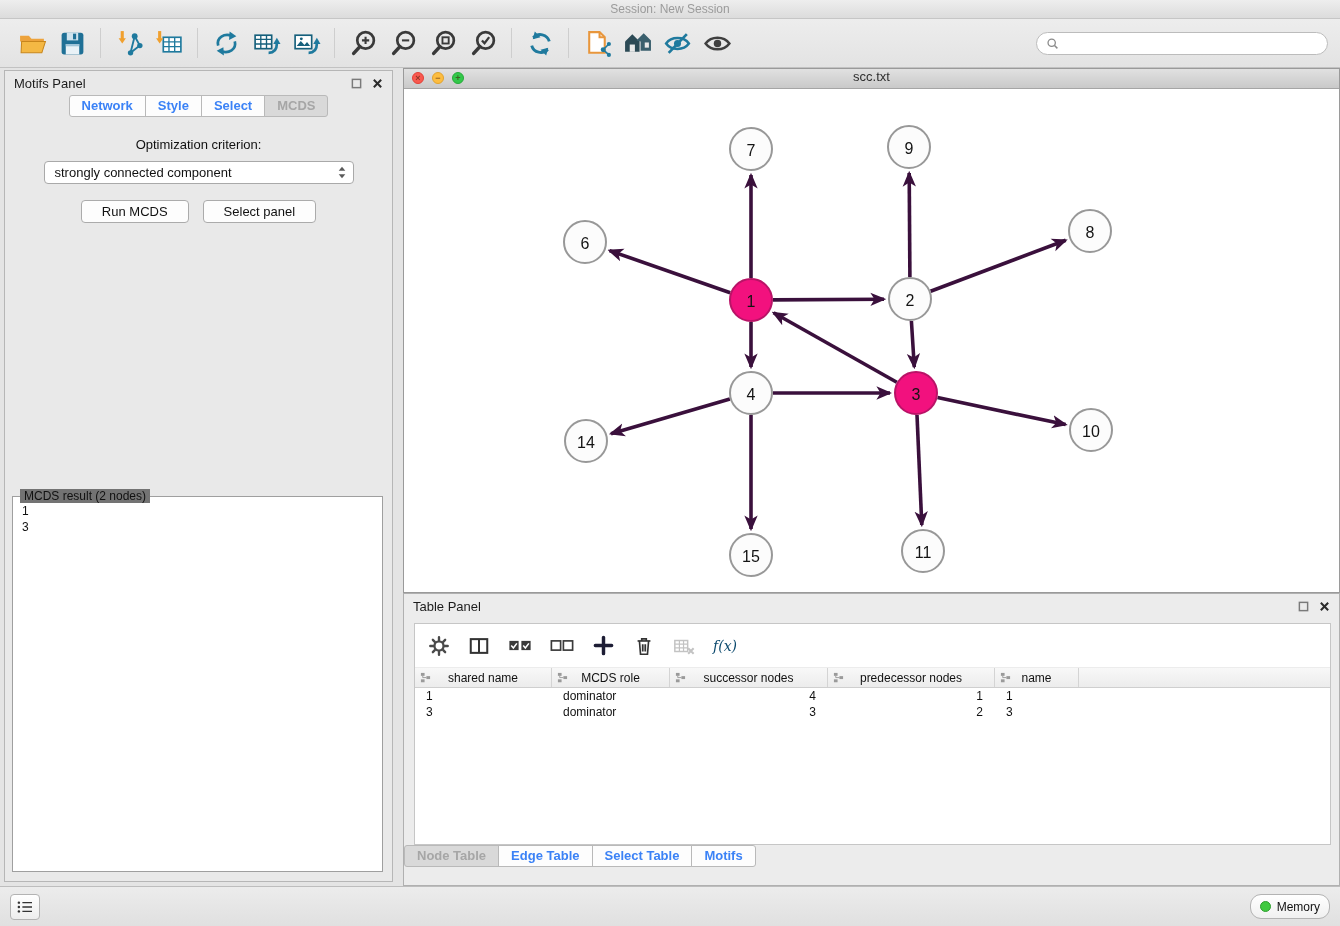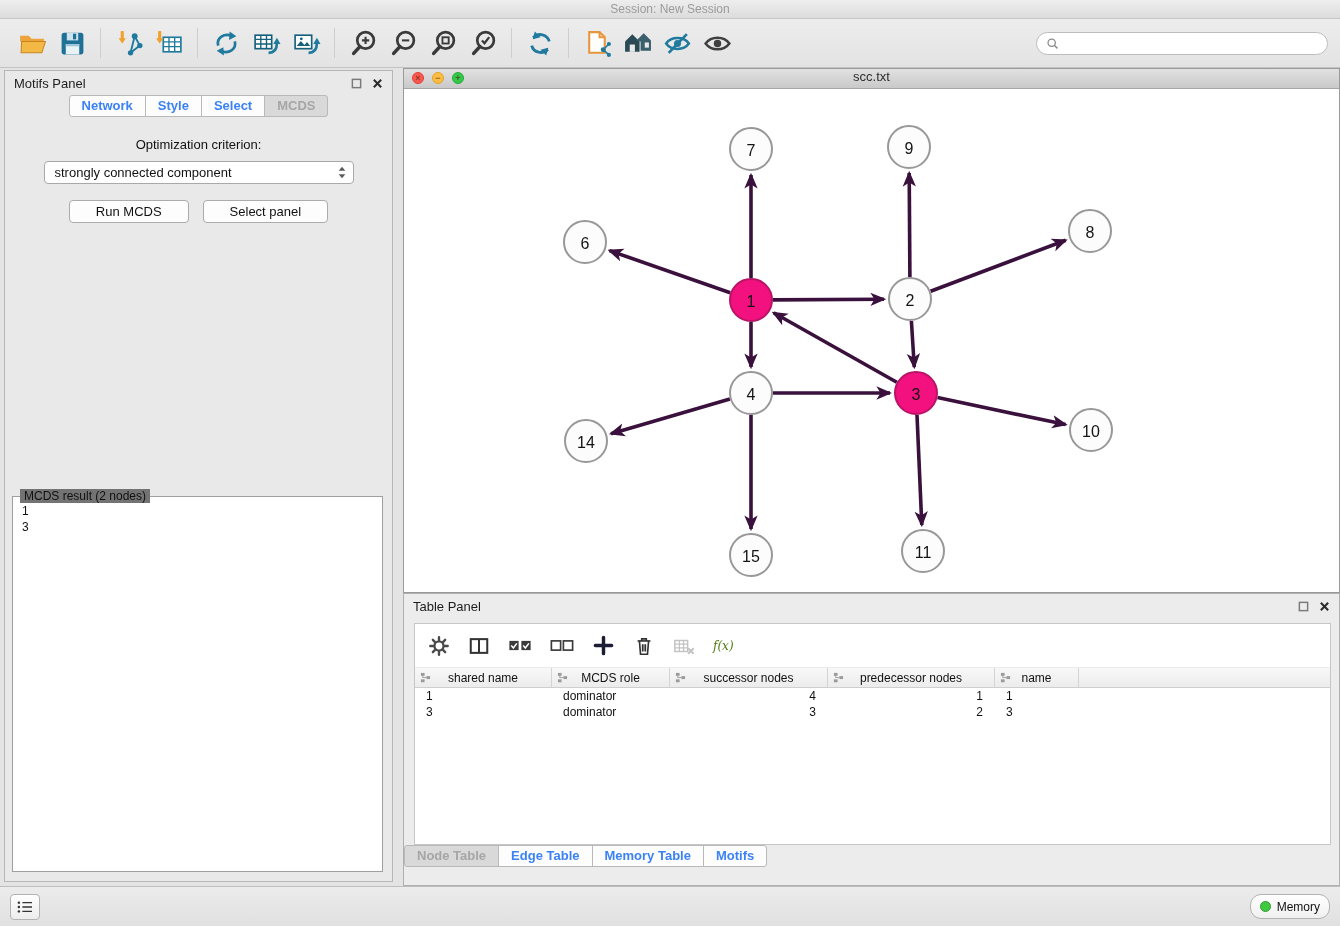--- a/index.html
+++ b/index.html
@@ -31,21 +31,21 @@
   .seg-tab{height:20px;line-height:20px;padding:0 12px;background:#fdfdfd;border:1px solid #b9b9b9;
     margin-left:-1px;font-size:13px;color:#3b82f6;font-weight:600;white-space:nowrap}
   .seg-tab:first-child{border-radius:3px 0 0 3px;margin-left:0}
   .seg-tab:last-child{border-radius:0 3px 3px 0}
   .seg-tab.active{background:#d9d9d9;color:#a6a6a6}
   .opt-label{text-align:center;font-size:13px;margin-top:20px}
   #criterion-select{margin:9px auto 16px;width:310px;height:23px;box-sizing:border-box;background:#fff;
     border:1px solid #a9a9a9;border-radius:4px;display:flex;align-items:center;padding:0 6px 0 10px;font-size:13px}
   #criterion-select .stepper{margin-left:auto;display:flex}
   .cp-buttons{display:flex;justify-content:center;gap:14px;margin-top:13px}
-  .cp-btn{height:21px;padding:0 26px;background:#fdfdfd;border:1px solid #ababab;border-radius:4px;
+  .cp-btn{height:21px;padding:0 20px;background:#fdfdfd;border:1px solid #ababab;border-radius:4px;
     font-size:13px;display:flex;align-items:center}
   #result-box{position:absolute;left:7px;right:9px;top:425px;bottom:9px;border:1px solid #9f9f9f;background:#fff}
   #result-title{position:absolute;top:-8px;left:7px;background:#737373;padding:0 4px;font-size:12px}
   #result-text{padding:6px 9px;font-size:12px;line-height:16px;white-space:pre}
 
   
   #network-window{position:absolute;left:403px;top:68px;width:937px;height:525px;box-sizing:border-box;
     background:#fff;border:1px solid #9a9a9a}
   #net-titlebar{height:19px;position:relative;background:linear-gradient(#e1e1e1,#c9c9c9);
     border-bottom:1px solid #a5a5a5;display:flex;align-items:flex-start;justify-content:center;
@@ -60,21 +60,21 @@
   .light.yellow::after{content:"−"}
   .light.green::after{content:"+"}
   #graph-canvas{display:block;width:935px;height:504px}
 
   
   #table-panel{position:absolute;left:403px;top:593px;width:937px;height:293px;box-sizing:border-box;
     background:#ececec;border:1px solid #b0b0b0}
   #tp-inner{position:absolute;left:10px;right:8px;top:29px;bottom:40px;background:#fff;border:1px solid #c6c6c6;overflow:hidden}
   #tp-toolbar{height:43px;display:flex;align-items:center;padding:0 13px;gap:18px;border-bottom:1px solid #ececec}
   .tp-ic{display:flex;align-items:center;justify-content:center}
-  .fx{font-family:"DejaVu Serif",serif;font-style:italic;font-size:12px;color:#4d7c0f}
+  .fx{font-family:"DejaVu Serif",serif;font-style:italic;font-size:14px;color:#0c4a6e}
   #tp-table-head{display:flex;height:19px;background:linear-gradient(#f8f8f8,#ececec);
     border-bottom:1px solid #cfcfcf;font-size:12px}
   .th{position:relative;display:flex;align-items:center;justify-content:center;
     border-right:1px solid #d4d4d4;box-sizing:border-box;height:19px}
   .th .sort-ic{position:absolute;left:5px;top:4px;line-height:0}
   .cfill{flex:1;border-right:none}
   .c0{width:137px}.c1{width:118px}.c2{width:158px}.c3{width:167px}.c4{width:84px}
   .tr{display:flex;height:16px;align-items:center}
   .td{font-size:12px;box-sizing:border-box}
   .td.left{padding-left:11px;text-align:left}
@@ -495,21 +495,21 @@
           <div class="td c3 right">2</div>
           <div class="td c4 left">3</div>
         </div>
       </div>
   </div>
 
   <div id="tp-tabs">
     <div class="seg-tabs" id="tp-tabs-inner">
         <div class="seg-tab active">Node Table</div>
         <div class="seg-tab">Edge Table</div>
-        <div class="seg-tab">Memory Table</div>
+        <div class="seg-tab">Select Table</div>
         <div class="seg-tab">Motifs</div>
       </div>
   </div>
 </div>
 
 <div id="status-bar">
   <div id="list-btn">
     <svg viewBox="0 0 20 16" width="18" height="14">
       <g fill="#333">
         <circle cx="3" cy="3" r="1.4"></circle>

